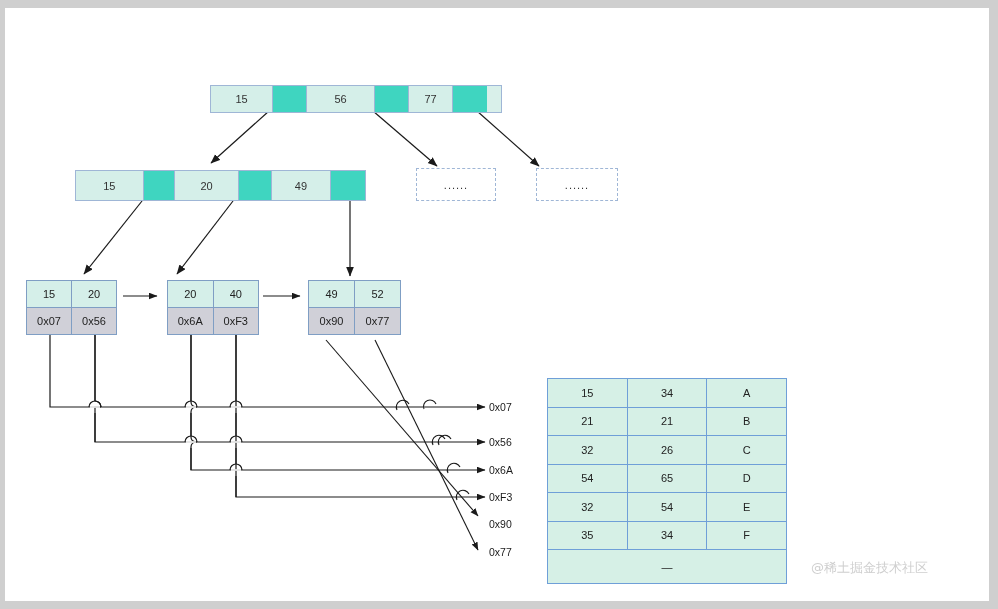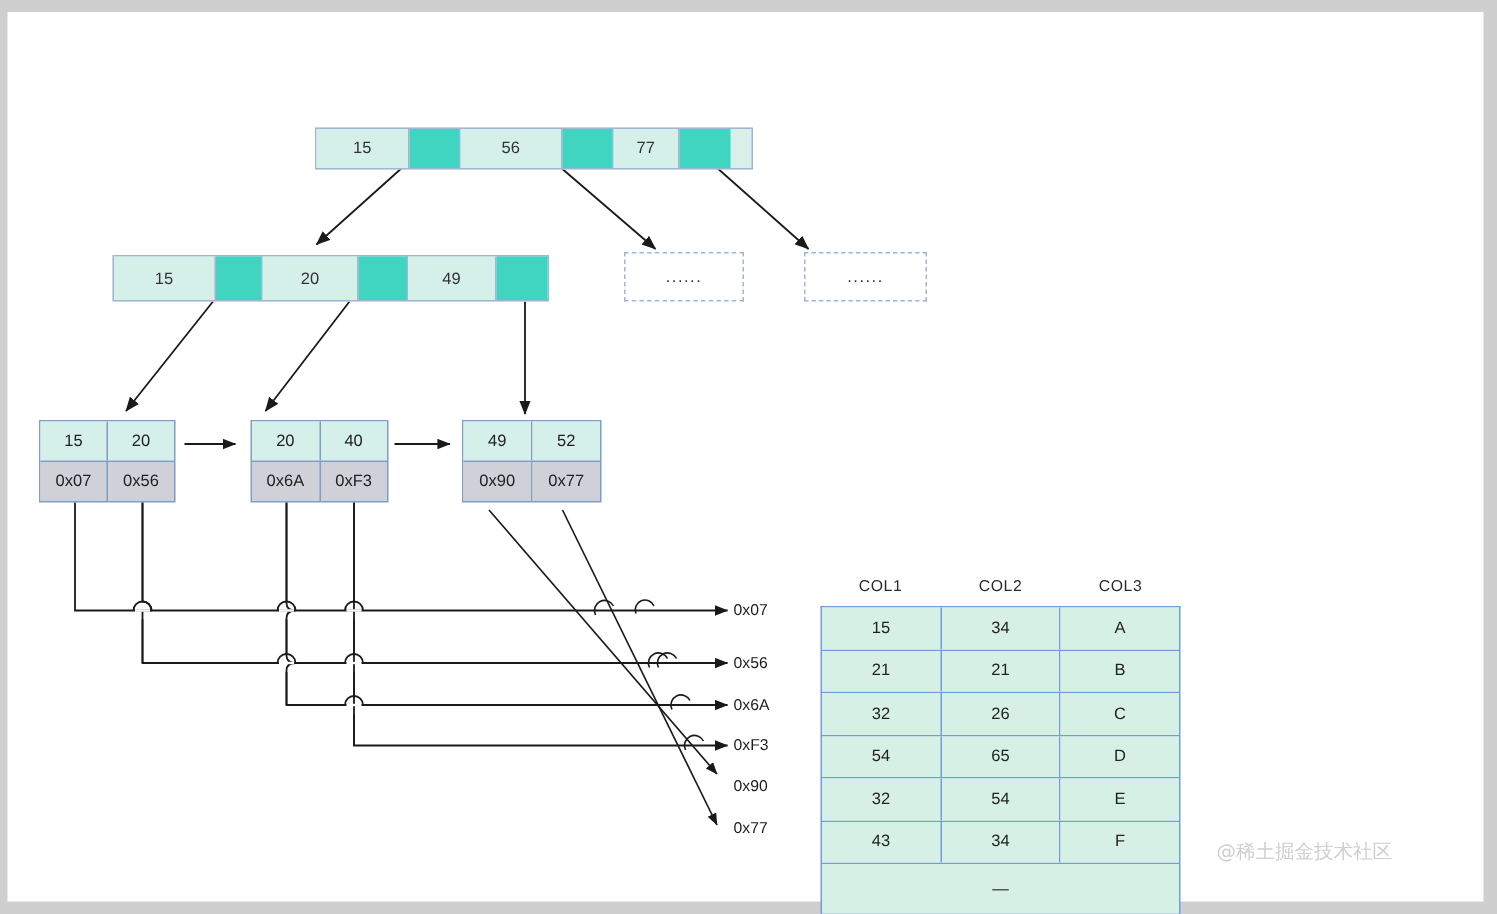--- a/index.html
+++ b/index.html
@@ -250,25 +250,20 @@
   </div>
 
   <div class="addr" style="left:484px;top:393px;">0x07</div>
   <div class="addr" style="left:484px;top:428px;">0x56</div>
   <div class="addr" style="left:484px;top:456px;">0x6A</div>
   <div class="addr" style="left:484px;top:483px;">0xF3</div>
   <div class="addr" style="left:484px;top:510px;">0x90</div>
   <div class="addr" style="left:484px;top:538px;">0x77</div>
 
   <div id="table-wrap">
-    <div class="thead">
-      <div class="th">COL1</div>
-      <div class="th">COL2</div>
-      <div class="th">COL3</div>
-    </div>
     <div class="tbody">
       <div class="trow">
         <div class="td">15</div>
         <div class="td">34</div>
         <div class="td last">A</div>
       </div>
       <div class="trow">
         <div class="td">21</div>
         <div class="td">21</div>
         <div class="td last">B</div>
@@ -282,21 +277,21 @@
         <div class="td">54</div>
         <div class="td">65</div>
         <div class="td last">D</div>
       </div>
       <div class="trow">
         <div class="td">32</div>
         <div class="td">54</div>
         <div class="td last">E</div>
       </div>
       <div class="trow">
-        <div class="td">43</div>
+        <div class="td">35</div>
         <div class="td">34</div>
         <div class="td last">F</div>
       </div>
       <div class="trow merged" style="height:33px;">
         <div class="td last">—</div>
       </div>
     </div>
   </div>
 
   <div id="watermark">@稀土掘金技术社区</div>

